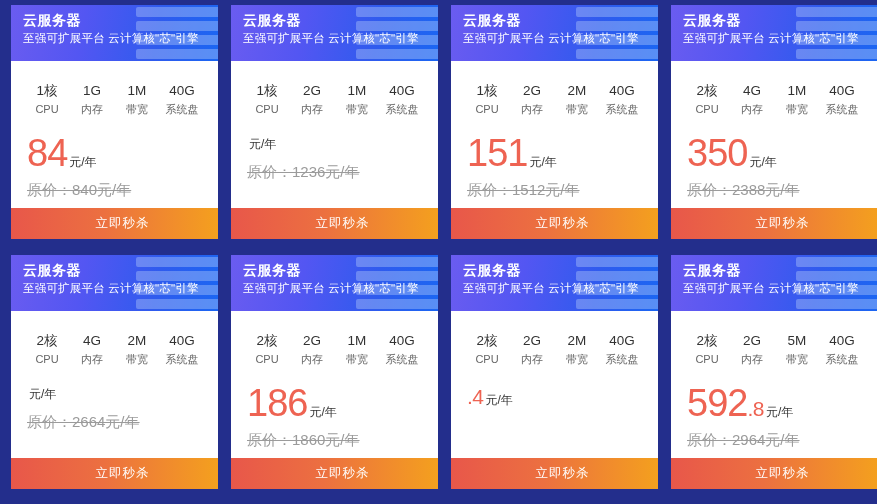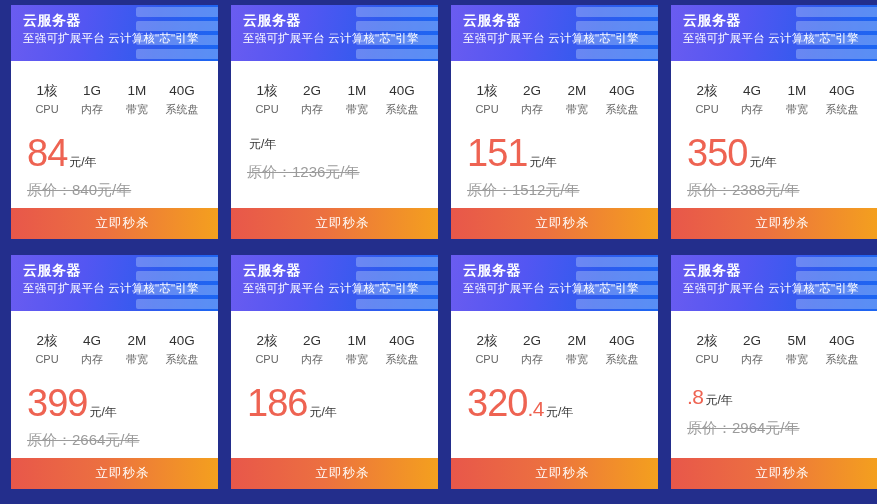--- a/index.html
+++ b/index.html
@@ -355,21 +355,20 @@
         <div class="spec-val">2M</div>
         <div class="spec-key">带宽</div>
       </div>
       <div class="spec">
         <div class="spec-val">40G</div>
         <div class="spec-key">系统盘</div>
       </div>
     </div>
 
     <div class="price-wrap">
-      <span class="price-int">399</span>
 
       <span class="price-unit">元/年</span>
     </div>
 
     <div class="orig-price">原价：2664元/年</div>
 
     <button class="buy-btn">立即秒杀</button>
   </div>
 
   <div class="card">
@@ -402,20 +401,21 @@
         <div class="spec-key">系统盘</div>
       </div>
     </div>
 
     <div class="price-wrap">
       <span class="price-int">186</span>
 
       <span class="price-unit">元/年</span>
     </div>
 
+    <div class="orig-price">原价：1860元/年</div>
 
     <button class="buy-btn">立即秒杀</button>
   </div>
 
   <div class="card">
     <div class="card-head">
       <div class="head-icon">
         <span></span>
           <span></span>
           <span></span>
@@ -438,21 +438,20 @@
         <div class="spec-val">2M</div>
         <div class="spec-key">带宽</div>
       </div>
       <div class="spec">
         <div class="spec-val">40G</div>
         <div class="spec-key">系统盘</div>
       </div>
     </div>
 
     <div class="price-wrap">
-      <span class="price-int">320</span>
       <span class="price-dec">.4</span>
       <span class="price-unit">元/年</span>
     </div>
 
 
     <button class="buy-btn">立即秒杀</button>
   </div>
 
   <div class="card">
     <div class="card-head">
@@ -479,20 +478,21 @@
         <div class="spec-val">5M</div>
         <div class="spec-key">带宽</div>
       </div>
       <div class="spec">
         <div class="spec-val">40G</div>
         <div class="spec-key">系统盘</div>
       </div>
     </div>
 
     <div class="price-wrap">
+      <span class="price-int">592</span>
       <span class="price-dec">.8</span>
       <span class="price-unit">元/年</span>
     </div>
 
     <div class="orig-price">原价：2964元/年</div>
 
     <button class="buy-btn">立即秒杀</button>
   </div>
 </div>
 

